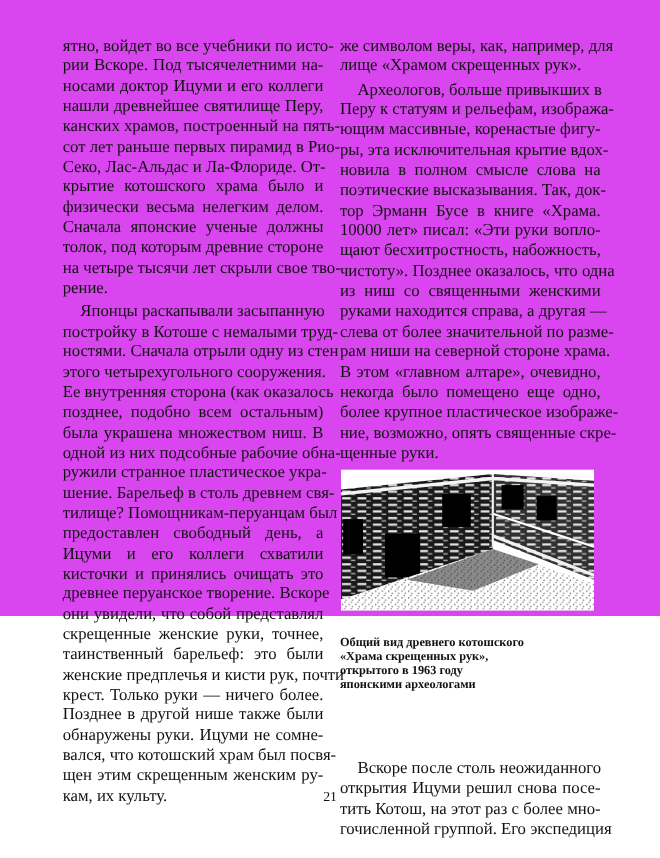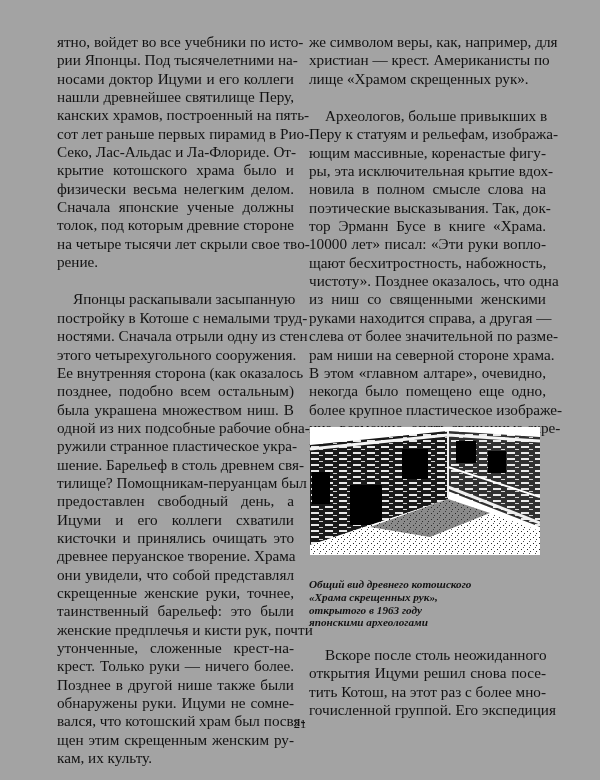--- a/index.html
+++ b/index.html
@@ -1,57 +1,57 @@
 <!DOCTYPE html>
 <html><head>
 <meta charset="utf-8">
 <style>
   html, body { margin: 0; padding: 0; background: #ffffff; }
   body { width: 600px; height: 780px; position: relative; overflow: hidden; }
-  .page { position: absolute; left: 0; top: 0; width: 600px; height: 780px; background: #a3a3a3; }
+  .page { position: absolute; left: 0; top: 0; width: 600px; height: 560px; background: #d946ef; }
   .col {
     position: absolute;
     font-family: "Liberation Serif", serif;
     font-size: 15.2px;
     line-height: 18.35px;
     color: #111111;
     text-align: justify;
     hyphens: manual;
   }
   .col p { margin: 0; text-indent: 0; }
-  .col p.indent { text-indent: 16px; }
-  .col p + p.indent { margin-top: 19px; }
+  .col p.indent { text-indent: 16px; margin-top: 44px; }
+  .col p + p.indent { margin-top: 3px; }
   .col-left { left: 57px; top: 33px; width: 237px; }
   .col-right { left: 309px; top: 33px; width: 237px; }
   .line { display: block; text-align: justify; text-align-last: justify; white-space: nowrap; }
   .line.last { text-align-last: left; }
   .figure {
     position: absolute; left: 310px; top: 427px; width: 230px; height: 128px;
     background: #ffffff; overflow: hidden;
   }
   .caption {
     position: absolute; left: 309px; top: 578px; width: 200px;
-    font-family: "Liberation Serif", serif; font-style: italic; font-weight: bold;
+    font-family: "Liberation Serif", serif; font-weight: bold;
     font-size: 11.2px; line-height: 12.8px; color: #111111;
   }
   .col-right-bottom { left: 309px; top: 646px; width: 237px; }
   .page-number {
     position: absolute; left: 289px; top: 717px; width: 22px; text-align: center;
     font-family: "Liberation Serif", serif; font-size: 12.5px; color: #111111;
   }
 </style>
 </head>
 <body>
 
 <div class="page">
 
   <div class="col col-left">
     <p>
       <span class="line">ятно, войдет во все учебники по исто-</span>
-      <span class="line">рии Японцы. Под тысячелетними на-</span>
+      <span class="line">рии Вскоре. Под тысячелетними на-</span>
       <span class="line">носами доктор Ицуми и его коллеги</span>
       <span class="line">нашли древнейшее святилище Перу,</span>
       <span class="line">канских храмов, построенный на пять-</span>
       <span class="line">сот лет раньше первых пирамид в Рио-</span>
       <span class="line">Секо, Лас-Альдас и Ла-Флориде. От-</span>
       <span class="line">крытие котошского храма было и</span>
       <span class="line">физически весьма нелегким делом.</span>
       <span class="line">Сначала японские ученые должны</span>
       <span class="line">толок, под которым древние стороне</span>
       <span class="line">на четыре тысячи лет скрыли свое тво-</span>
@@ -65,40 +65,38 @@
       <span class="line" style="text-indent:0">Ее внутренняя сторона (как оказалось</span>
       <span class="line" style="text-indent:0">позднее, подобно всем остальным)</span>
       <span class="line" style="text-indent:0">была украшена множеством ниш. В</span>
       <span class="line" style="text-indent:0">одной из них подсобные рабочие обна-</span>
       <span class="line" style="text-indent:0">ружили странное пластическое укра-</span>
       <span class="line" style="text-indent:0">шение. Барельеф в столь древнем свя-</span>
       <span class="line" style="text-indent:0">тилище? Помощникам-перуанцам был</span>
       <span class="line" style="text-indent:0">предоставлен свободный день, а</span>
       <span class="line" style="text-indent:0">Ицуми и его коллеги схватили</span>
       <span class="line" style="text-indent:0">кисточки и принялись очищать это</span>
-      <span class="line" style="text-indent:0">древнее перуанское творение. Храма</span>
+      <span class="line" style="text-indent:0">древнее перуанское творение. Вскоре</span>
       <span class="line" style="text-indent:0">они увидели, что собой представлял</span>
       <span class="line" style="text-indent:0">скрещенные женские руки, точнее,</span>
       <span class="line" style="text-indent:0">таинственный барельеф: это были</span>
       <span class="line" style="text-indent:0">женские предплечья и кисти рук, почти</span>
-      <span class="line" style="text-indent:0">утонченные, сложенные крест-на-</span>
       <span class="line" style="text-indent:0">крест. Только руки — ничего более.</span>
       <span class="line" style="text-indent:0">Позднее в другой нише также были</span>
       <span class="line" style="text-indent:0">обнаружены руки. Ицуми не сомне-</span>
       <span class="line" style="text-indent:0">вался, что котошский храм был посвя-</span>
       <span class="line" style="text-indent:0">щен этим скрещенным женским ру-</span>
       <span class="line last" style="text-indent:0">кам, их культу.</span>
     </p>
 
   </div>
 
   <div class="col col-right">
     <p>
       <span class="line">же символом веры, как, например, для</span>
-      <span class="line">христиан — крест. Американисты по</span>
       <span class="line last">лище «Храмом скрещенных рук».</span>
     </p>
     <p class="indent">
       <span class="line" style="padding-left:16px;text-indent:0">Археологов, больше привыкших в</span>
       <span class="line" style="text-indent:0">Перу к статуям и рельефам, изобража-</span>
       <span class="line" style="text-indent:0">ющим массивные, коренастые фигу-</span>
       <span class="line" style="text-indent:0">ры, эта исключительная крытие вдох-</span>
       <span class="line" style="text-indent:0">новила в полном смысле слова на</span>
       <span class="line" style="text-indent:0">поэтические высказывания. Так, док-</span>
       <span class="line" style="text-indent:0">тор Эрманн Бусе в книге «Храма.</span>

